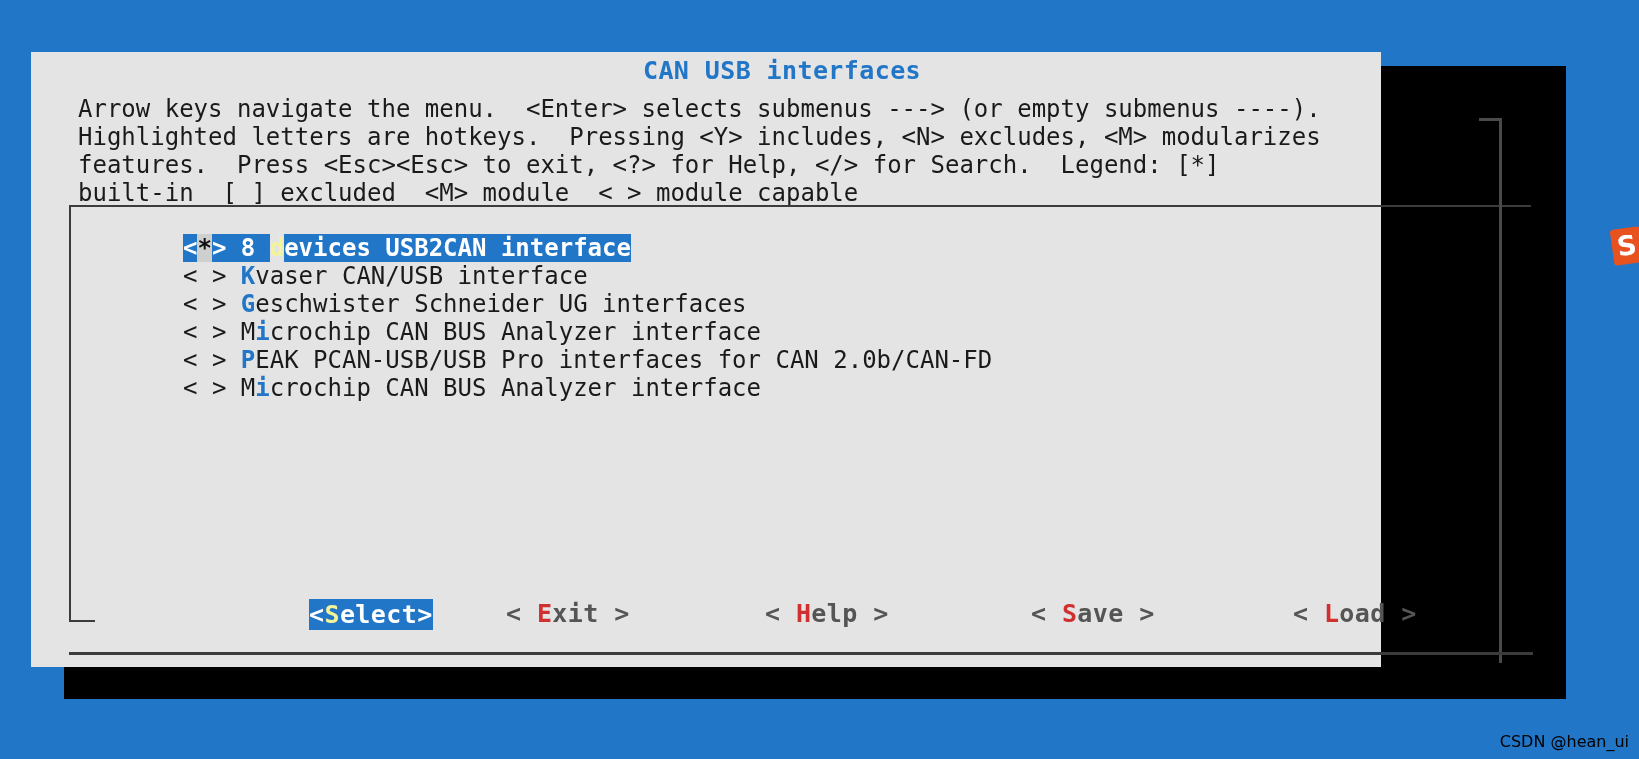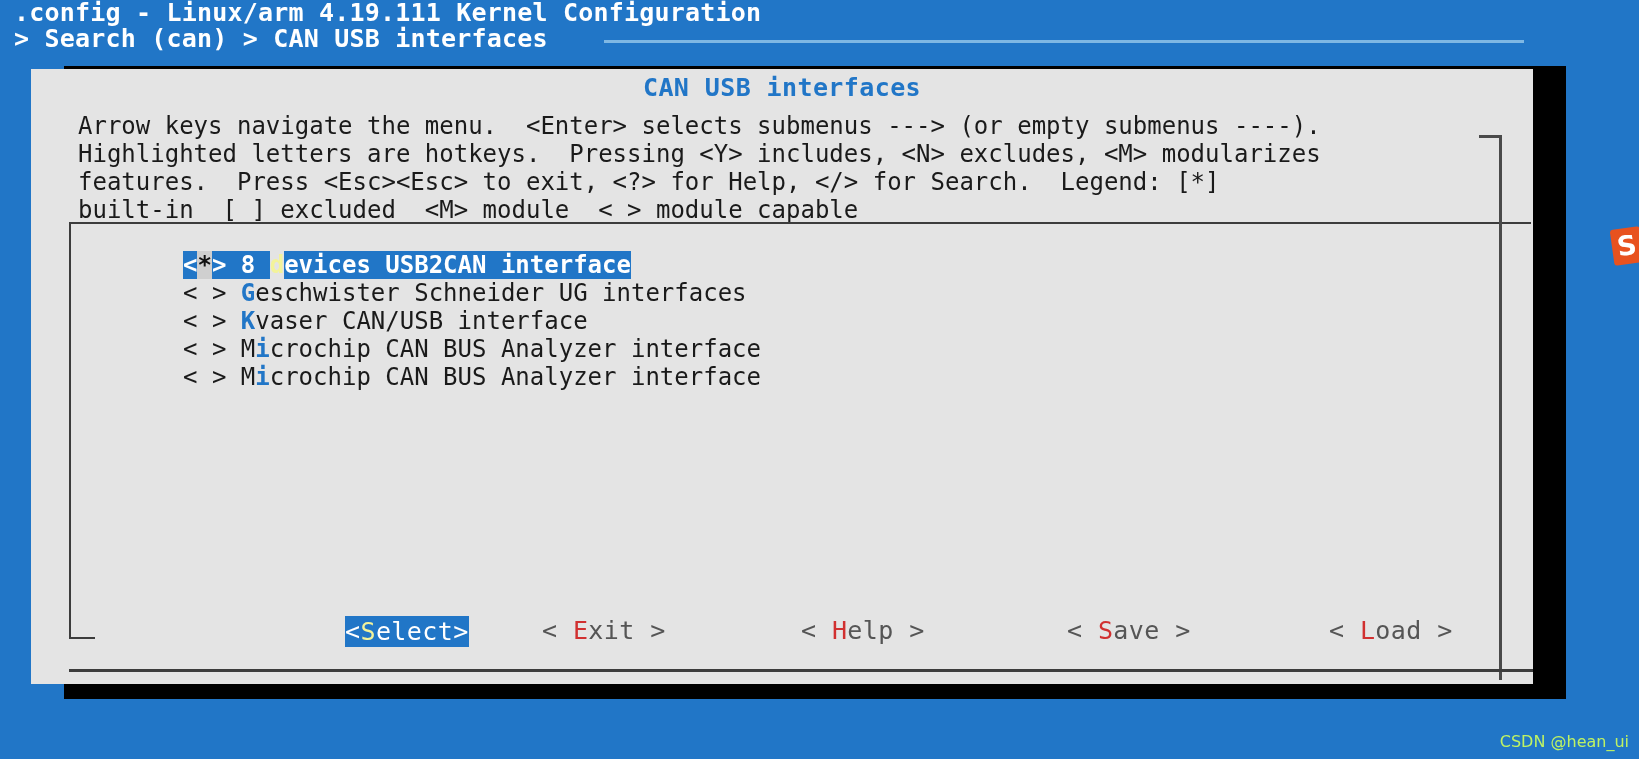--- a/index.html
+++ b/index.html
@@ -58,22 +58,22 @@
     position: absolute;
     left: 64px; top: 66px;
     width: 1502px;
     height: 633px;
     background: #000000;
   }
 
   
   .dialog {
     position: absolute;
-    left: 31px; top: 69px;
-    width: 1502px;
+    left: 31px; top: 52px;
+    width: 1350px;
     height: 615px;
     background: #e4e4e4;
   }
 
   .dialog-title {
     position: absolute;
     left: 0; top: 4px;
     width: 1502px;
     text-align: center;
     color: #2176c7;
@@ -168,22 +168,21 @@
     font-weight: bold;
   }
 
   
   .buttons {
     position: absolute;
     left: 0; top: 547px;
     width: 1502px;
     height: 40px;
     font-size: 25px;
-    font-weight: normal;
-    margin-left: 36px;
+    font-weight: bold;
   }
   .btn {
     position: absolute;
     top: 0;
     white-space: pre;
     color: #555555;
     letter-spacing: 0.4px;
   }
   .btn .hot { color: #d13030; }
   .btn.active {
@@ -220,59 +219,55 @@
     font-size: 27px;
     line-height: 36px;
     text-align: center;
     overflow: hidden;
   }
 
   
   .watermark {
     position: absolute;
     right: 10px; bottom: 8px;
-    color: #bef264;
+    color: #000000;
     font-family: "DejaVu Sans", "Liberation Sans", sans-serif;
     font-size: 16px;
     white-space: pre;
   }
 </style>
 </head>
 <body>
 
 <div id="screen">
 
-  <div class="term-header">
-    <div class="term-title">.config - Linux/arm 4.19.111 Kernel Configuration</div>
-    <div class="term-path">&gt; Search (can) &gt; CAN USB interfaces</div>
-    <div class="path-rule"></div>
-  </div>
 
   <div class="shadow"></div>
 
   <div class="dialog">
 
     <div class="dialog-title">CAN USB interfaces</div>
 
     <div class="helptext"><div>Arrow keys navigate the menu.  &lt;Enter&gt; selects submenus ---&gt; (or empty submenus ----).</div><div>Highlighted letters are hotkeys.  Pressing &lt;Y&gt; includes, &lt;N&gt; excludes, &lt;M&gt; modularizes</div><div>features.  Press &lt;Esc&gt;&lt;Esc&gt; to exit, &lt;?&gt; for Help, &lt;/&gt; for Search.  Legend: [*]</div><div>built-in  [ ] excluded  &lt;M&gt; module  &lt; &gt; module capable</div></div>
 
     <div class="listframe">
       <div class="lf-top"></div>
       <div class="lf-left"></div>
       <div class="lf-bottom"></div>
     </div>
 
     <div class="scroll-rail"></div>
     <div class="scroll-rail-cap"></div>
 
     <div class="menu">
         <div class="row selected"><span class="seg-pre">&lt;</span><span class="cursorchar">*</span><span class="seg-post">&gt; </span><span class="txt">8 </span><span class="hot">d</span><span class="txt">evices USB2CAN interface</span></div>
+        <div class="row"><span class="seg-pre">&lt;</span><span class="cursorchar"> </span><span class="seg-post">&gt; </span><span class="hot">K</span><span class="txt">vaser CAN/USB interface</span></div>
         <div class="row"><span class="seg-pre">&lt;</span><span class="cursorchar"> </span><span class="seg-post">&gt; </span><span class="hot">G</span><span class="txt">eschwister Schneider UG interfaces</span></div>
-        <div class="row"><span class="seg-pre">&lt;</span><span class="cursorchar"> </span><span class="seg-post">&gt; </span><span class="hot">K</span><span class="txt">vaser CAN/USB interface</span></div>
         <div class="row"><span class="seg-pre">&lt;</span><span class="cursorchar"> </span><span class="seg-post">&gt; </span><span class="txt">M</span><span class="hot">i</span><span class="txt">crochip CAN BUS Analyzer interface</span></div>
+        <div class="row"><span class="seg-pre">&lt;</span><span class="cursorchar"> </span><span class="seg-post">&gt; </span><span class="hot">P</span><span class="txt">EAK PCAN-USB/USB Pro interfaces for CAN 2.0b/CAN-FD</span></div>
         <div class="row"><span class="seg-pre">&lt;</span><span class="cursorchar"> </span><span class="seg-post">&gt; </span><span class="txt">M</span><span class="hot">i</span><span class="txt">crochip CAN BUS Analyzer interface</span></div>
       </div>
 
     <div class="buttons">
         <div class="btn btn-select active"><span>&lt;</span><span class="hot">S</span><span>elect</span><span>&gt;</span></div>
         <div class="btn btn-exit"><span>&lt; </span><span class="hot">E</span><span>xit</span><span> &gt;</span></div>
         <div class="btn btn-help"><span>&lt; </span><span class="hot">H</span><span>elp</span><span> &gt;</span></div>
         <div class="btn btn-save"><span>&lt; </span><span class="hot">S</span><span>ave</span><span> &gt;</span></div>
         <div class="btn btn-load"><span>&lt; </span><span class="hot">L</span><span>oad</span><span> &gt;</span></div>
       </div>

